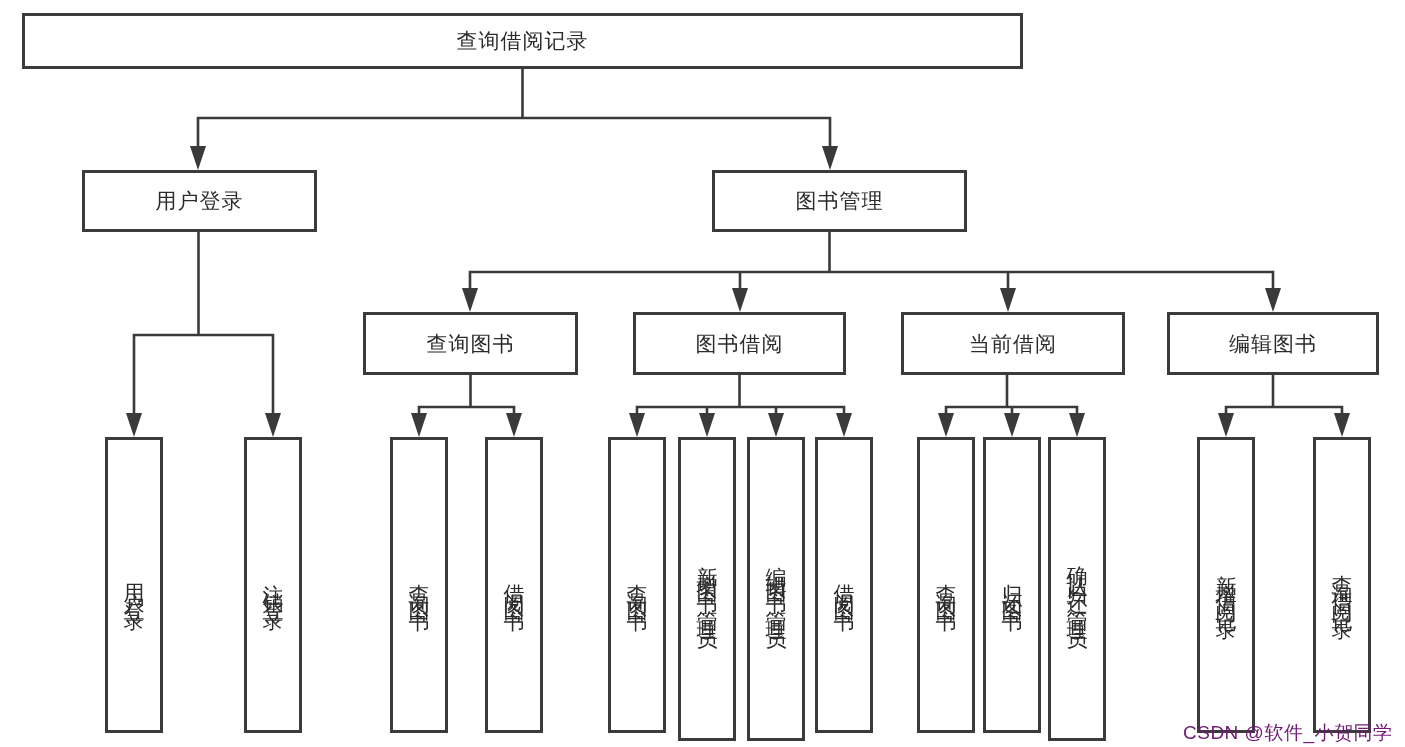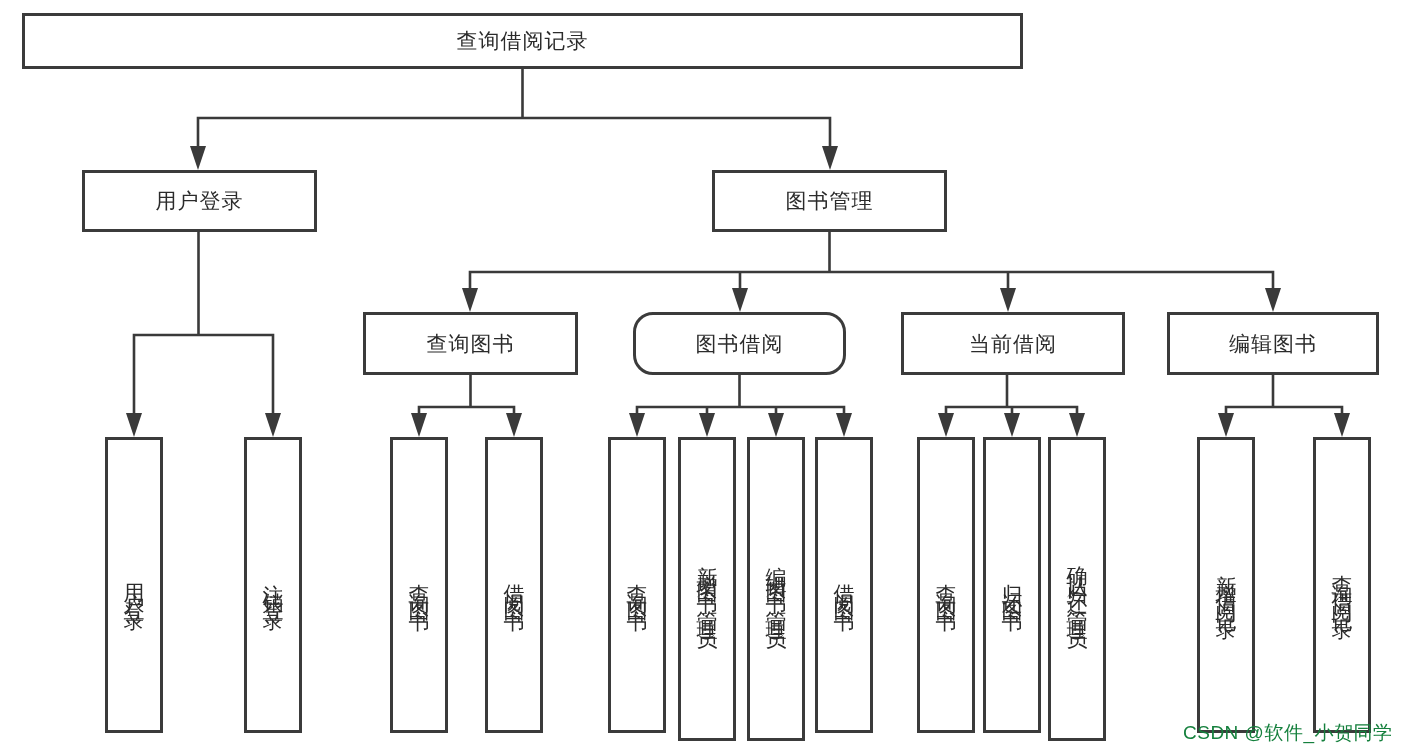--- a/index.html
+++ b/index.html
@@ -53,21 +53,21 @@
     text-align: center;
     line-height: 52px;
     letter-spacing: 9px;
     font-size: 21px;
   }
   .watermark {
     position: absolute;
     left: 1183px;
     top: 720px;
     font-size: 19px;
-    color: #15803d;
+    color: #701a75;
     letter-spacing: 0.5px;
     white-space: nowrap;
     z-index: 5;
   }
 </style>
 </head>
 <body>
 
 <div class="stage">
 
@@ -103,24 +103,24 @@
     <path class="head" d="M1069,413 L1085,413 L1077,437 Z"></path>
 
     <path class="wire" d="M1273,375 V407 M1226,415 V407 H1342 V415"></path>
     <path class="head" d="M1218,413 L1234,413 L1226,437 Z"></path>
     <path class="head" d="M1334,413 L1350,413 L1342,437 Z"></path>
   </svg>
 
   <div class="box" style="left:22px; top:13px; width:1001px; height:56px;">查询借阅记录</div>
 
   <div class="box" style="left:82px; top:170px; width:235px; height:62px;">用户登录</div>
-  <div class="box" style="left:712px; top:170px; width:235px; height:62px;">图书管理</div>
+  <div class="box" style="left:712px; top:170px; width:255px; height:62px;">图书管理</div>
 
   <div class="box" style="left:363px; top:312px; width:215px; height:63px;">查询图书</div>
-  <div class="box" style="left:633px; top:312px; width:213px; height:63px;border-radius:20px;">图书借阅</div>
+  <div class="box" style="left:633px; top:312px; width:213px; height:63px;">图书借阅</div>
   <div class="box" style="left:901px; top:312px; width:224px; height:63px;">当前借阅</div>
   <div class="box" style="left:1167px; top:312px; width:212px; height:63px;">编辑图书</div>
 
   <div class="box leaf" style="left:105px; top:437px; height:296px;">用户登录</div>
   <div class="box leaf" style="left:244px; top:437px; height:296px;">注销登录</div>
 
   <div class="box leaf" style="left:390px; top:437px; height:296px;">查询图书</div>
   <div class="box leaf" style="left:485px; top:437px; height:296px;">借阅图书</div>
 
   <div class="box leaf" style="left:608px; top:437px; height:296px;">查询图书</div>

